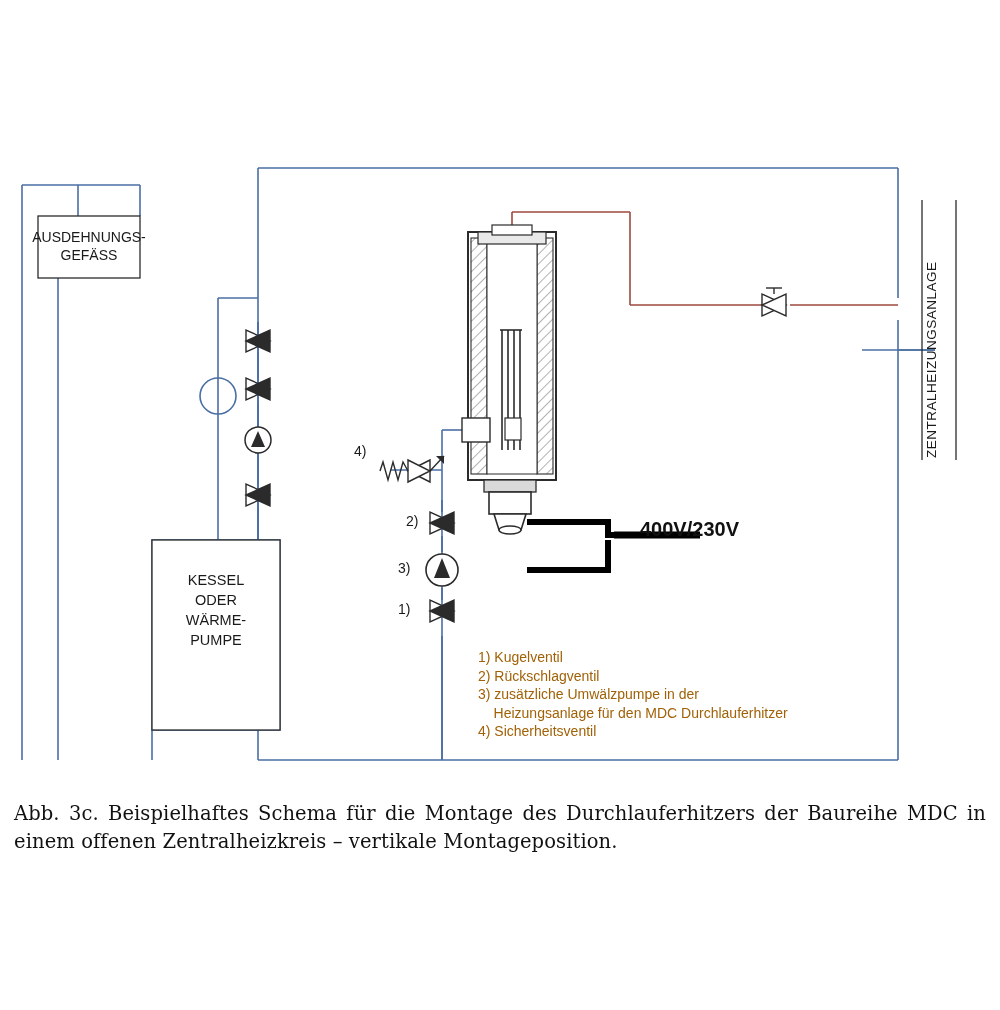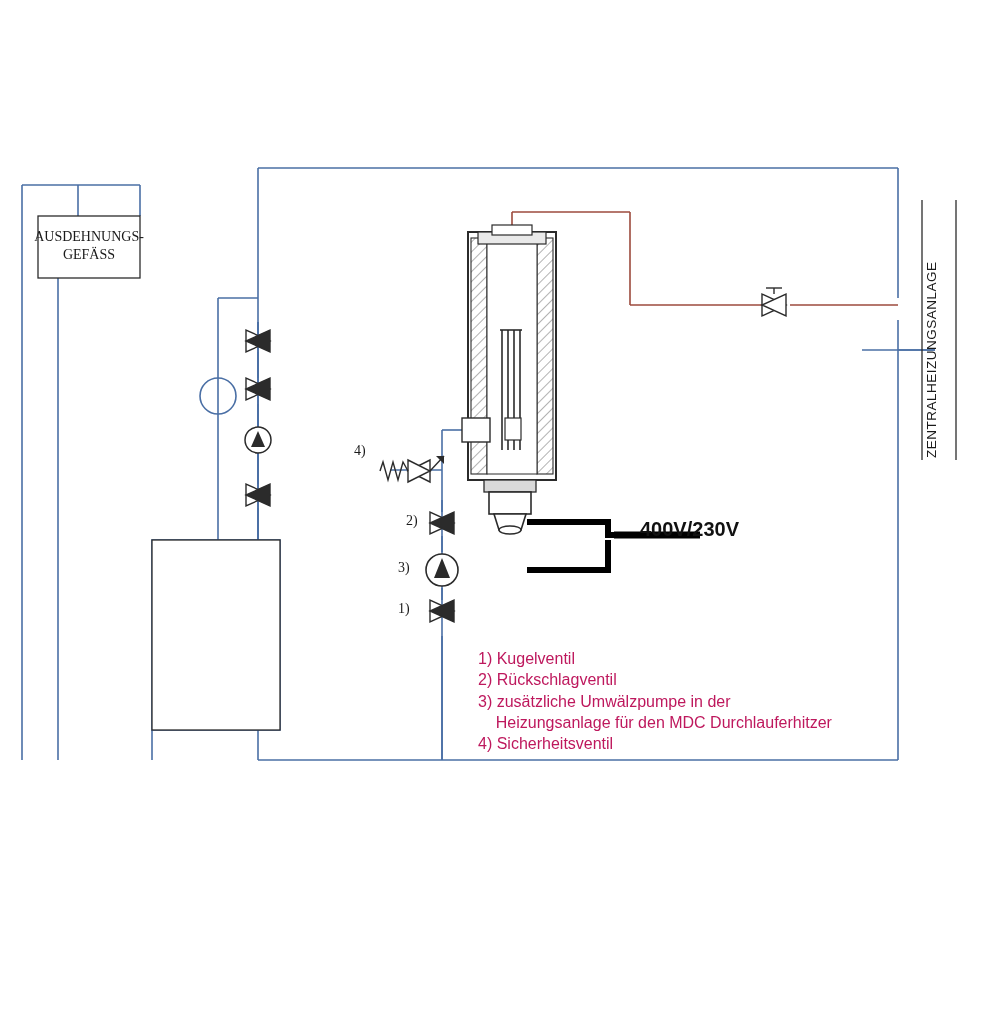--- a/index.html
+++ b/index.html
@@ -34,34 +34,34 @@
     width: 972px;
     font-family: "DejaVu Serif", serif;
     font-size: 19.5px;
     line-height: 1.42;
     text-align: justify;
     color: #111;
     letter-spacing: 0.1px;
   }
   .lbl {
     position: absolute;
-    font-family: Liberation Serif, serif;
+    font-family: Liberation Sans, sans-serif;
     color: #1a1a1a;
     white-space: pre;
   }
   .lbl-center {
     text-align: center;
   }
   #legend {
     position: absolute;
     left: 478px;
     top: 648px;
-    font-size: 16px;
+    font-size: 14px;
     line-height: 1.33;
-    color: #be185d;
+    color: #a16207;
     white-space: pre;
   }
   #voltage {
     position: absolute;
     left: 640px;
     top: 518px;
     font-size: 20px;
     font-weight: bold;
     color: #111;
   }
@@ -260,32 +260,37 @@
     </g>
 
     <g>
       <path d="M 888 298 L 908 298 L 898 320 Z" fill="none" stroke="#4a6fa5" stroke-width="0"></path>
     </g>
   </svg>
 
   <div class="lbl lbl-center tank-lbl" style="left:22px; top:228px; width:134px;">AUSDEHNUNGS-
 GEFÄSS</div>
 
+  <div class="lbl lbl-center boiler-lbl" style="left:152px; top:570px; width:128px;">KESSEL
+ODER
+WÄRME-
+PUMPE</div>
 
   <div class="lbl num" style="left:354px; top:443px;">4)</div>
   <div class="lbl num" style="left:406px; top:513px;">2)</div>
   <div class="lbl num" style="left:398px; top:560px;">3)</div>
   <div class="lbl num" style="left:398px; top:601px;">1)</div>
 
   <div id="voltage">400V/230V</div>
 
   <div id="vert-label">
     <span>ZENTRALHEIZUNGSANLAGE</span>
   </div>
 
   <div id="legend">1) Kugelventil
 2) Rückschlagventil
 3) zusätzliche Umwälzpumpe in der
     Heizungsanlage für den MDC Durchlauferhitzer
 4) Sicherheitsventil</div>
 
+  <div class="caption">Abb. 3c. Beispielhaftes Schema für die Montage des Durchlauferhitzers der Baureihe MDC in einem offenen Zentralheizkreis – vertikale Montageposition.</div>
 
 </div>
 
 </body></html>

